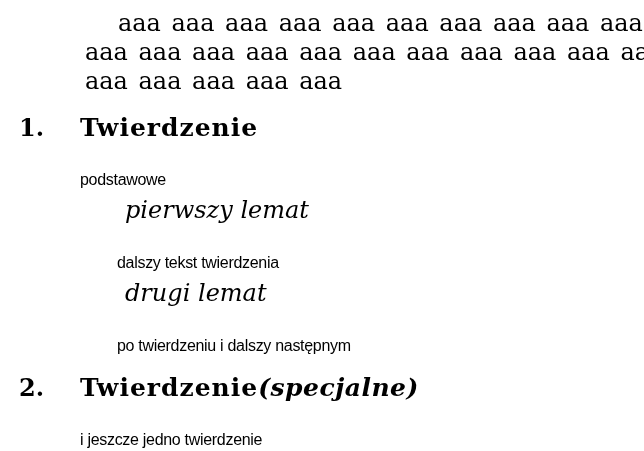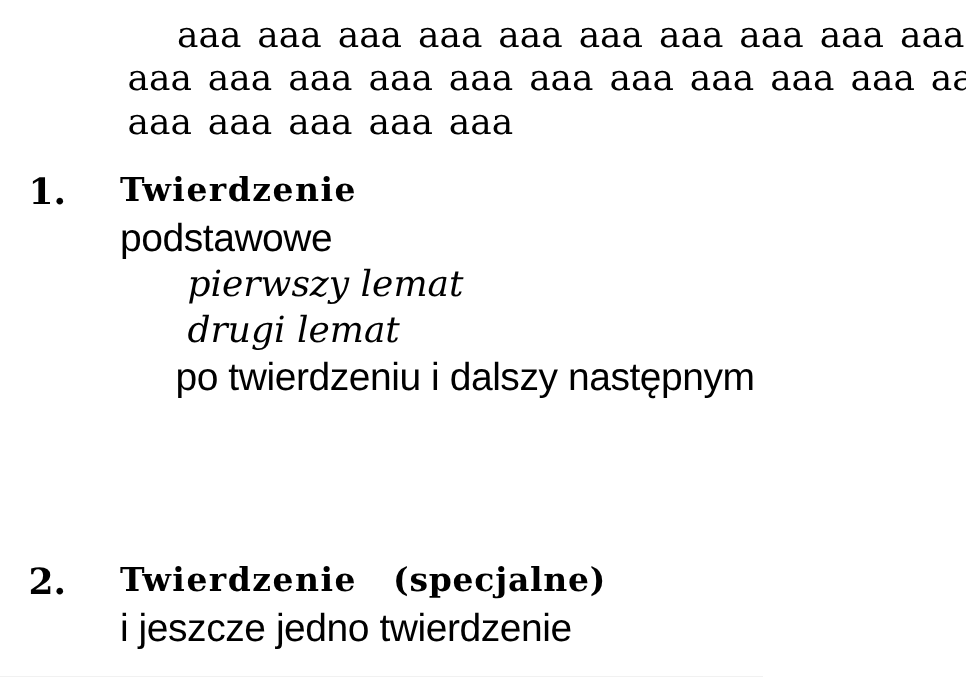--- a/index.html
+++ b/index.html
@@ -31,64 +31,65 @@
     position: absolute;
     left: 0;
     width: 644px;
     padding-left: 80px;
     box-sizing: border-box;
   }
   .item-1 { top: 112px; }
   .item-2 { top: 372px; }
   .heading {
     font-weight: bold;
-    font-size: 22px;
+    font-size: 25px;
     line-height: 31px;
     letter-spacing: 1px;
     white-space: nowrap;
   }
   .item-num {
     position: absolute;
     left: 19px;
     top: 0;
     font-weight: bold;
     font-size: 24px;
     line-height: 31px;
   }
   .title-suffix {
-    margin-left: 24px;
+    font-style: italic;
     letter-spacing: 0.5px;
   }
   .l {
     line-height: 31px;
     white-space: nowrap;
   }
   .l.serif  { font-family: "DejaVu Serif", serif; font-size: 24px; }
   .l.italic { font-family: "DejaVu Serif", serif; font-size: 24px; font-style: italic; margin-left: 45px; }
-  .l.sans   { font-family: "Liberation Sans", sans-serif; font-size: 26px; letter-spacing: -0.3px; }
+  .l.sans   { font-family: "Liberation Sans", sans-serif; font-size: 16px; letter-spacing: -0.3px; margin-top: 21px; }
   .l.ind    { margin-left: 37px; }
 </style>
 </head>
 <body>
 
 <div class="page">
 
   <div class="para">
     <div class="pline indent">aaa aaa aaa aaa aaa aaa aaa aaa aaa aaa aaa aaa aaa</div>
     <div class="pline">aaa aaa aaa aaa aaa aaa aaa aaa aaa aaa aaa aaa aaa aaa</div>
     <div class="pline">aaa aaa aaa aaa aaa</div>
   </div>
 
   <div class="item item-1">
     <span class="item-num">1.</span>
     <div class="heading">
       <span>Twierdzenie</span>
     </div>
     <div class="l sans">podstawowe</div>
     <div class="l italic">pierwszy lemat</div>
+    <div class="l sans ind">dalszy tekst twierdzenia</div>
     <div class="l italic">drugi lemat</div>
     <div class="l sans ind">po twierdzeniu i dalszy następnym</div>
   </div>
 
   <div class="item item-2">
     <span class="item-num">2.</span>
     <div class="heading">
       <span>Twierdzenie</span><span class="title-suffix">(specjalne)</span>
     </div>
     <div class="l sans">i jeszcze jedno twierdzenie</div>

